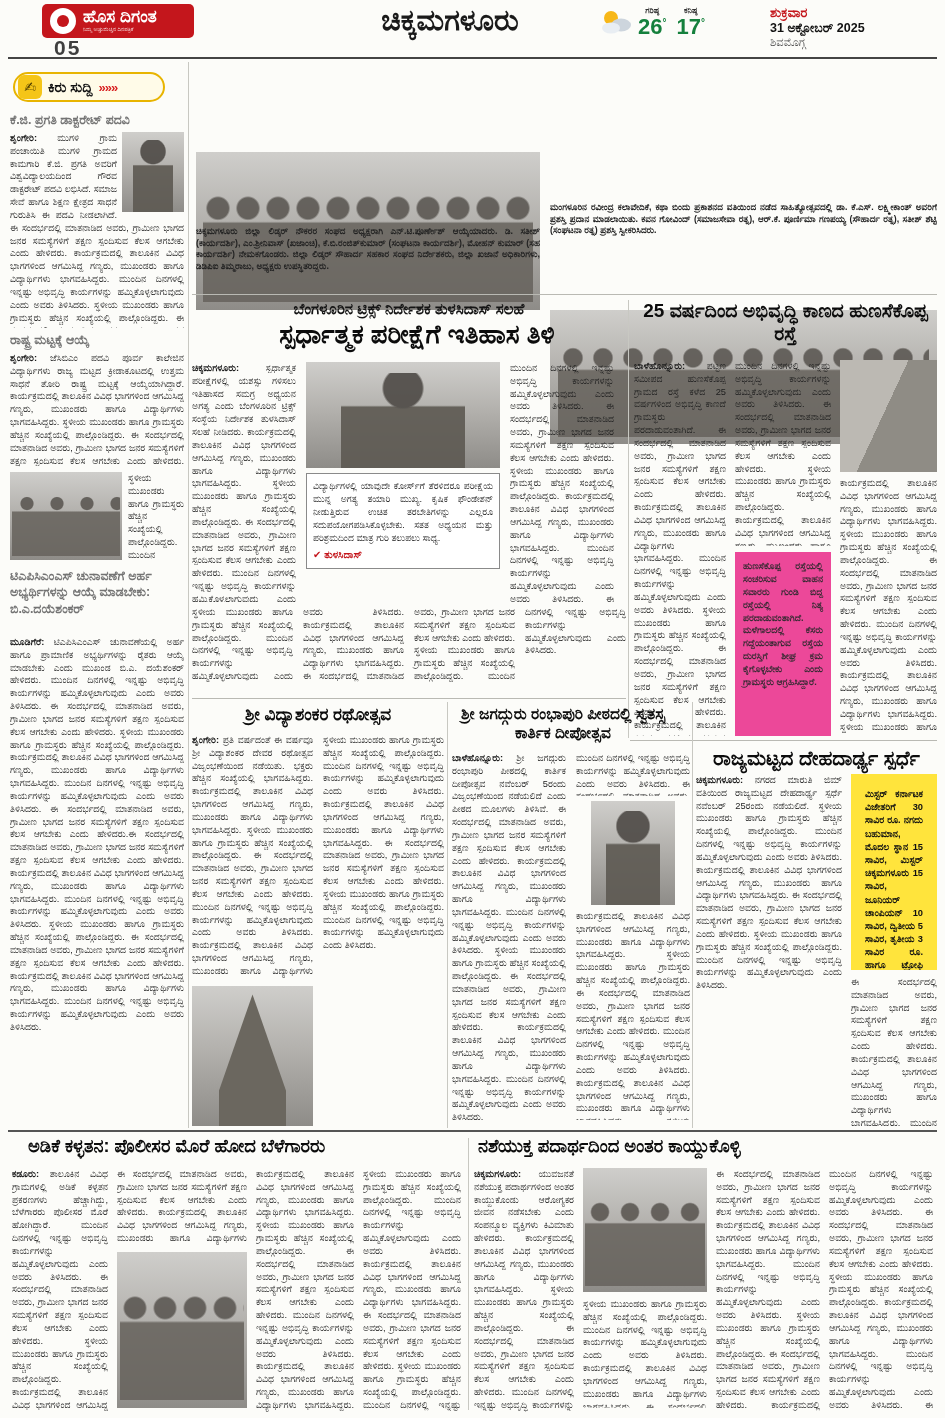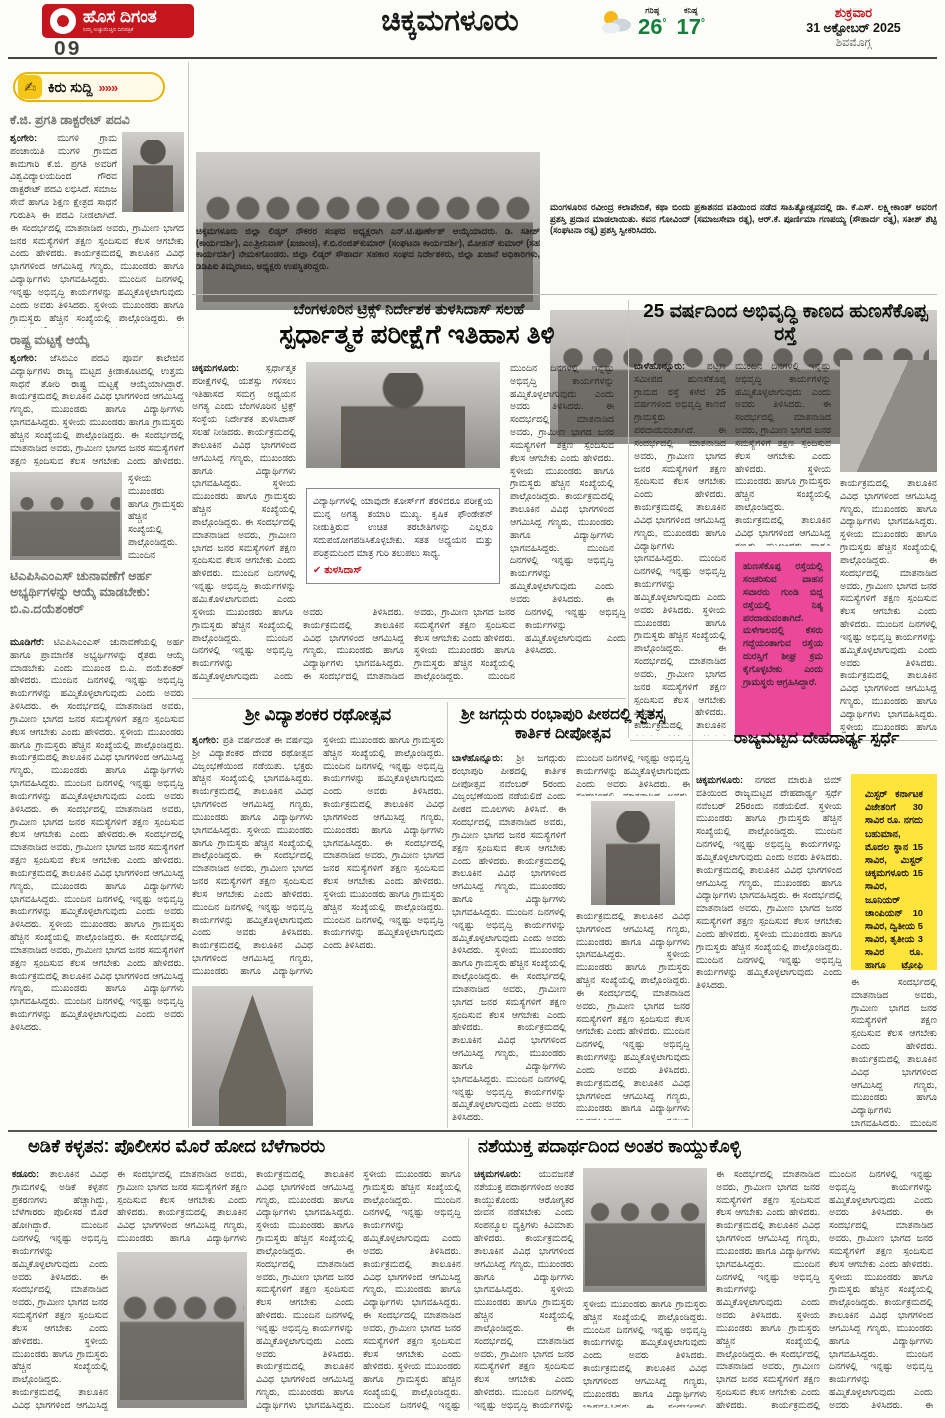--- a/index.html
+++ b/index.html
@@ -58,41 +58,41 @@
 
 <div class="abs masthead-box" style="left:42px;top:4px;width:152px;height:34px">
   <span class="m-emblem">
       <i></i>
     </span>
   <span>
     <span class="m-title">ಹೊಸ ದಿಗಂತ</span>
     <div class="m-tag">ನಿಮ್ಮ ಅಚ್ಚುಮೆಚ್ಚಿನ ದಿನಪತ್ರಿಕೆ</div>
   </span>
 </div>
-<div class="abs pagenum" style="left:54px;top:36px">09</div>
+<div class="abs pagenum" style="left:54px;top:36px">05</div>
 
 <div class="abs center" style="left:290px;top:4px;width:320px;font-size:29px;font-weight:bold">ಚಿಕ್ಕಮಗಳೂರು</div>
 
 <svg class="abs" style="left:598px;top:8px" width="36" height="28" viewBox="0 0 36 28">
   <circle cx="13" cy="10" r="7" fill="#f7b718"></circle>
   <ellipse cx="23" cy="17" rx="10" ry="6.5" fill="#cdd5dd"></ellipse>
   <ellipse cx="13" cy="20" rx="9" ry="5.5" fill="#e9eef3"></ellipse>
 </svg>
 <div class="abs" style="left:638px;top:6px;display:flex;gap:10px">
   <div class="temp">
     <span class="t-label">ಗರಿಷ್ಠ</span>
     <span class="t-num"><span>26</span><sup>°</sup></span>
   </div>
   <div class="temp">
     <span class="t-label">ಕನಿಷ್ಠ</span>
     <span class="t-num"><span>17</span><sup>°</sup></span>
   </div>
 </div>
 
-<div class="abs" style="left:770px;top:5px;width:167px;text-align:center">
+<div class="abs" style="left:770px;top:5px;width:167px;text-align:left">
   <div class="hdr-day">ಶುಕ್ರವಾರ</div>
   <div class="hdr-date">31 ಅಕ್ಟೋಬರ್ 2025</div>
   <div class="hdr-ed">ಶಿವಮೊಗ್ಗ</div>
 </div>
 
 <div class="hr" style="left:8px;top:57px;width:929px;height:2px;background:#444"></div>
 
 <div class="vr" style="left:188px;top:62px;height:1066px"></div>
 
 <div class="abs badge" style="left:13px;top:72px;width:152px;height:30px">
@@ -130,21 +130,21 @@
 <div class="abs kicker center" style="left:192px;top:300px;width:434px">ಬೆಂಗಳೂರಿನ ಟ್ರಿಕ್ಸ್ ನಿರ್ದೇಶಕ ತುಳಸಿದಾಸ್ ಸಲಹೆ</div>
 <div class="abs headline-xl center" style="left:200px;top:320px;width:434px">ಸ್ಪರ್ಧಾತ್ಮಕ ಪರೀಕ್ಷೆಗೆ ಇತಿಹಾಸ ತಿಳಿ</div>
 
 <div class="abs" style="left:192px;top:362px;width:434px;height:240px">
   <div class="cols">
     <div class="col bt" style="width:104px">
       <span class="dl">ಚಿಕ್ಕಮಗಳೂರು:</span><span> ಸ್ಪರ್ಧಾತ್ಮಕ ಪರೀಕ್ಷೆಗಳಲ್ಲಿ ಯಶಸ್ಸು ಗಳಿಸಲು ಇತಿಹಾಸದ ಸಮಗ್ರ ಅಧ್ಯಯನ ಅಗತ್ಯ ಎಂದು ಬೆಂಗಳೂರಿನ ಟ್ರಿಕ್ಸ್ ಸಂಸ್ಥೆಯ ನಿರ್ದೇಶಕ ತುಳಸಿದಾಸ್ ಸಲಹೆ ನೀಡಿದರು. </span><span>ಕಾರ್ಯಕ್ರಮದಲ್ಲಿ ತಾಲೂಕಿನ ವಿವಿಧ ಭಾಗಗಳಿಂದ ಆಗಮಿಸಿದ್ದ ಗಣ್ಯರು, ಮುಖಂಡರು ಹಾಗೂ ವಿದ್ಯಾರ್ಥಿಗಳು ಭಾಗವಹಿಸಿದ್ದರು. ಸ್ಥಳೀಯ ಮುಖಂಡರು ಹಾಗೂ ಗ್ರಾಮಸ್ಥರು ಹೆಚ್ಚಿನ ಸಂಖ್ಯೆಯಲ್ಲಿ ಪಾಲ್ಗೊಂಡಿದ್ದರು. ಈ ಸಂದರ್ಭದಲ್ಲಿ ಮಾತನಾಡಿದ ಅವರು, ಗ್ರಾಮೀಣ ಭಾಗದ ಜನರ ಸಮಸ್ಯೆಗಳಿಗೆ ತಕ್ಷಣ ಸ್ಪಂದಿಸುವ ಕೆಲಸ ಆಗಬೇಕು ಎಂದು ಹೇಳಿದರು. ಮುಂದಿನ ದಿನಗಳಲ್ಲಿ ಇನ್ನಷ್ಟು ಅಭಿವೃದ್ಧಿ ಕಾರ್ಯಗಳನ್ನು ಹಮ್ಮಿಕೊಳ್ಳಲಾಗುವುದು ಎಂದು ಅವರು ತಿಳಿಸಿದರು. ಕಾರ್ಯಕ್ರಮದಲ್ಲಿ ತಾಲೂಕಿನ ವಿವಿಧ ಭಾಗಗಳಿಂದ ಆಗಮಿಸಿದ್ದ ಗಣ್ಯರು, ಮುಖಂಡರು ಹಾಗೂ ವಿದ್ಯಾರ್ಥಿಗಳು ಭಾಗವಹಿಸಿದ್ದರು. ಸ್ಥಳೀಯ ಮುಖಂಡರು ಹಾಗೂ ಗ್ರಾಮಸ್ಥರು ಹೆಚ್ಚಿನ ಸಂಖ್ಯೆಯಲ್ಲಿ ಪಾಲ್ಗೊಂಡಿದ್ದರು. ಈ ಸಂದರ್ಭದಲ್ಲಿ ಮಾತನಾಡಿದ ಅವರು, ಗ್ರಾಮೀಣ ಭಾಗದ ಜನರ ಸಮಸ್ಯೆಗಳಿಗೆ ತಕ್ಷಣ ಸ್ಪಂದಿಸುವ ಕೆಲಸ ಆಗಬೇಕು ಎಂದರು.</span>
     </div>
     <div class="col" style="width:194px">
       <div class="ph ph-portrait" style="width:194px;height:106px"></div>
-      <div class="quote-box" style="margin-top:20px">
+      <div class="quote-box" style="margin-top:5px">
         <span>ವಿದ್ಯಾರ್ಥಿಗಳಲ್ಲಿ ಯಾವುದೇ ಕೋರ್ಸ್‌ಗೆ ತೆರಳಿದರೂ ಪರೀಕ್ಷೆಯ ಮುನ್ನ ಅಗತ್ಯ ತಯಾರಿ ಮುಖ್ಯ. ಕೃಷಿಕ ಫೌಂಡೇಶನ್ ನೀಡುತ್ತಿರುವ ಉಚಿತ ತರಬೇತಿಗಳನ್ನು ಎಲ್ಲರೂ ಸದುಪಯೋಗಪಡಿಸಿಕೊಳ್ಳಬೇಕು. ಸತತ ಅಧ್ಯಯನ ಮತ್ತು ಪರಿಶ್ರಮದಿಂದ ಮಾತ್ರ ಗುರಿ ತಲುಪಲು ಸಾಧ್ಯ.</span>
         <div class="quote-attrib"><span>✔</span> <span>ತುಳಸಿದಾಸ್</span></div>
       </div>
     </div>
     <div class="col bt" style="width:104px">ಮುಂದಿನ ದಿನಗಳಲ್ಲಿ ಇನ್ನಷ್ಟು ಅಭಿವೃದ್ಧಿ ಕಾರ್ಯಗಳನ್ನು ಹಮ್ಮಿಕೊಳ್ಳಲಾಗುವುದು ಎಂದು ಅವರು ತಿಳಿಸಿದರು. ಈ ಸಂದರ್ಭದಲ್ಲಿ ಮಾತನಾಡಿದ ಅವರು, ಗ್ರಾಮೀಣ ಭಾಗದ ಜನರ ಸಮಸ್ಯೆಗಳಿಗೆ ತಕ್ಷಣ ಸ್ಪಂದಿಸುವ ಕೆಲಸ ಆಗಬೇಕು ಎಂದು ಹೇಳಿದರು. ಸ್ಥಳೀಯ ಮುಖಂಡರು ಹಾಗೂ ಗ್ರಾಮಸ್ಥರು ಹೆಚ್ಚಿನ ಸಂಖ್ಯೆಯಲ್ಲಿ ಪಾಲ್ಗೊಂಡಿದ್ದರು. ಕಾರ್ಯಕ್ರಮದಲ್ಲಿ ತಾಲೂಕಿನ ವಿವಿಧ ಭಾಗಗಳಿಂದ ಆಗಮಿಸಿದ್ದ ಗಣ್ಯರು, ಮುಖಂಡರು ಹಾಗೂ ವಿದ್ಯಾರ್ಥಿಗಳು ಭಾಗವಹಿಸಿದ್ದರು. ಮುಂದಿನ ದಿನಗಳಲ್ಲಿ ಇನ್ನಷ್ಟು ಅಭಿವೃದ್ಧಿ ಕಾರ್ಯಗಳನ್ನು ಹಮ್ಮಿಕೊಳ್ಳಲಾಗುವುದು ಎಂದು ಅವರು ತಿಳಿಸಿದರು. ಈ ಸಂದರ್ಭದಲ್ಲಿ ಮಾತನಾಡಿದ ಅವರು, ಗ್ರಾಮೀಣ ಭಾಗದ ಜನರ ಸಮಸ್ಯೆಗಳಿಗೆ ತಕ್ಷಣ ಸ್ಪಂದಿಸುವ ಕೆಲಸ ಆಗಬೇಕು ಎಂದು ಹೇಳಿದರು.</div>
   </div>
 </div>
 <div class="abs bt" style="left:192px;top:606px;width:434px;height:88px;column-count:4;column-gap:10px">ಸ್ಥಳೀಯ ಮುಖಂಡರು ಹಾಗೂ ಗ್ರಾಮಸ್ಥರು ಹೆಚ್ಚಿನ ಸಂಖ್ಯೆಯಲ್ಲಿ ಪಾಲ್ಗೊಂಡಿದ್ದರು. ಮುಂದಿನ ದಿನಗಳಲ್ಲಿ ಇನ್ನಷ್ಟು ಅಭಿವೃದ್ಧಿ ಕಾರ್ಯಗಳನ್ನು ಹಮ್ಮಿಕೊಳ್ಳಲಾಗುವುದು ಎಂದು ಅವರು ತಿಳಿಸಿದರು. ಕಾರ್ಯಕ್ರಮದಲ್ಲಿ ತಾಲೂಕಿನ ವಿವಿಧ ಭಾಗಗಳಿಂದ ಆಗಮಿಸಿದ್ದ ಗಣ್ಯರು, ಮುಖಂಡರು ಹಾಗೂ ವಿದ್ಯಾರ್ಥಿಗಳು ಭಾಗವಹಿಸಿದ್ದರು. ಈ ಸಂದರ್ಭದಲ್ಲಿ ಮಾತನಾಡಿದ ಅವರು, ಗ್ರಾಮೀಣ ಭಾಗದ ಜನರ ಸಮಸ್ಯೆಗಳಿಗೆ ತಕ್ಷಣ ಸ್ಪಂದಿಸುವ ಕೆಲಸ ಆಗಬೇಕು ಎಂದು ಹೇಳಿದರು. ಸ್ಥಳೀಯ ಮುಖಂಡರು ಹಾಗೂ ಗ್ರಾಮಸ್ಥರು ಹೆಚ್ಚಿನ ಸಂಖ್ಯೆಯಲ್ಲಿ ಪಾಲ್ಗೊಂಡಿದ್ದರು. ಮುಂದಿನ ದಿನಗಳಲ್ಲಿ ಇನ್ನಷ್ಟು ಅಭಿವೃದ್ಧಿ ಕಾರ್ಯಗಳನ್ನು ಹಮ್ಮಿಕೊಳ್ಳಲಾಗುವುದು ಎಂದು ತಿಳಿಸಿದರು.</div>
 
 <div class="vr" style="left:628px;top:300px;height:438px"></div>
@@ -191,21 +191,21 @@
       <span class="dl">ಬಾಳೆಹೊನ್ನೂರು:</span><span> ಶ್ರೀ ಜಗದ್ಗುರು ರಂಭಾಪುರಿ ಪೀಠದಲ್ಲಿ ಕಾರ್ತಿಕ ದೀಪೋತ್ಸವ ನವೆಂಬರ್ 5ರಂದು ವಿಜೃಂಭಣೆಯಿಂದ ನಡೆಯಲಿದೆ ಎಂದು ಪೀಠದ ಮೂಲಗಳು ತಿಳಿಸಿವೆ. </span><span>ಈ ಸಂದರ್ಭದಲ್ಲಿ ಮಾತನಾಡಿದ ಅವರು, ಗ್ರಾಮೀಣ ಭಾಗದ ಜನರ ಸಮಸ್ಯೆಗಳಿಗೆ ತಕ್ಷಣ ಸ್ಪಂದಿಸುವ ಕೆಲಸ ಆಗಬೇಕು ಎಂದು ಹೇಳಿದರು. ಕಾರ್ಯಕ್ರಮದಲ್ಲಿ ತಾಲೂಕಿನ ವಿವಿಧ ಭಾಗಗಳಿಂದ ಆಗಮಿಸಿದ್ದ ಗಣ್ಯರು, ಮುಖಂಡರು ಹಾಗೂ ವಿದ್ಯಾರ್ಥಿಗಳು ಭಾಗವಹಿಸಿದ್ದರು. ಮುಂದಿನ ದಿನಗಳಲ್ಲಿ ಇನ್ನಷ್ಟು ಅಭಿವೃದ್ಧಿ ಕಾರ್ಯಗಳನ್ನು ಹಮ್ಮಿಕೊಳ್ಳಲಾಗುವುದು ಎಂದು ಅವರು ತಿಳಿಸಿದರು. ಸ್ಥಳೀಯ ಮುಖಂಡರು ಹಾಗೂ ಗ್ರಾಮಸ್ಥರು ಹೆಚ್ಚಿನ ಸಂಖ್ಯೆಯಲ್ಲಿ ಪಾಲ್ಗೊಂಡಿದ್ದರು. ಈ ಸಂದರ್ಭದಲ್ಲಿ ಮಾತನಾಡಿದ ಅವರು, ಗ್ರಾಮೀಣ ಭಾಗದ ಜನರ ಸಮಸ್ಯೆಗಳಿಗೆ ತಕ್ಷಣ ಸ್ಪಂದಿಸುವ ಕೆಲಸ ಆಗಬೇಕು ಎಂದು ಹೇಳಿದರು. ಕಾರ್ಯಕ್ರಮದಲ್ಲಿ ತಾಲೂಕಿನ ವಿವಿಧ ಭಾಗಗಳಿಂದ ಆಗಮಿಸಿದ್ದ ಗಣ್ಯರು, ಮುಖಂಡರು ಹಾಗೂ ವಿದ್ಯಾರ್ಥಿಗಳು ಭಾಗವಹಿಸಿದ್ದರು. ಮುಂದಿನ ದಿನಗಳಲ್ಲಿ ಇನ್ನಷ್ಟು ಅಭಿವೃದ್ಧಿ ಕಾರ್ಯಗಳನ್ನು ಹಮ್ಮಿಕೊಳ್ಳಲಾಗುವುದು ಎಂದು ಅವರು ತಿಳಿಸಿದರು.</span>
     </div>
     <div class="col" style="width:114px">
       <div class="bt" style="height:44px">ಮುಂದಿನ ದಿನಗಳಲ್ಲಿ ಇನ್ನಷ್ಟು ಅಭಿವೃದ್ಧಿ ಕಾರ್ಯಗಳನ್ನು ಹಮ್ಮಿಕೊಳ್ಳಲಾಗುವುದು ಎಂದು ಅವರು ತಿಳಿಸಿದರು. ಈ ಸಂದರ್ಭದಲ್ಲಿ ಮಾತನಾಡಿದ ಅವರು, ಗ್ರಾಮೀಣ ಭಾಗದ ಜನರ ಸಮಸ್ಯೆಗಳಿಗೆ ತಕ್ಷಣ ಸ್ಪಂದಿಸುವ ಕೆಲಸ ಆಗಬೇಕು ಎಂದು ಹೇಳಿದರು. ಸ್ಥಳೀಯ ಮುಖಂಡರು ಹಾಗೂ ಗ್ರಾಮಸ್ಥರು ಹೆಚ್ಚಿನ ಸಂಖ್ಯೆಯಲ್ಲಿ ಪಾಲ್ಗೊಂಡಿದ್ದರು. ಕಾರ್ಯಕ್ರಮದಲ್ಲಿ ತಾಲೂಕಿನ ವಿವಿಧ ಭಾಗಗಳಿಂದ ಆಗಮಿಸಿದ್ದ ಗಣ್ಯರು, ಮುಖಂಡರು ಹಾಗೂ ವಿದ್ಯಾರ್ಥಿಗಳು ಭಾಗವಹಿಸಿದ್ದರು. ಮುಂದಿನ ದಿನಗಳಲ್ಲಿ ಇನ್ನಷ್ಟು ಅಭಿವೃದ್ಧಿ ಕಾರ್ಯಗಳನ್ನು ಹಮ್ಮಿಕೊಳ್ಳಲಾಗುವುದು ಎಂದು ಅವರು ತಿಳಿಸಿದರು. ಈ ಸಂದರ್ಭದಲ್ಲಿ ಮಾತನಾಡಿದ ಅವರು, ಗ್ರಾಮೀಣ ಭಾಗದ ಜನರ ಸಮಸ್ಯೆಗಳಿಗೆ ತಕ್ಷಣ ಸ್ಪಂದಿಸುವ ಕೆಲಸ ಆಗಬೇಕು ಎಂದು ಹೇಳಿದರು.</div>
       <div class="ph ph-portrait" style="width:84px;height:104px;margin:5px auto"></div>
       <div class="bt" style="height:210px">ಕಾರ್ಯಕ್ರಮದಲ್ಲಿ ತಾಲೂಕಿನ ವಿವಿಧ ಭಾಗಗಳಿಂದ ಆಗಮಿಸಿದ್ದ ಗಣ್ಯರು, ಮುಖಂಡರು ಹಾಗೂ ವಿದ್ಯಾರ್ಥಿಗಳು ಭಾಗವಹಿಸಿದ್ದರು. ಸ್ಥಳೀಯ ಮುಖಂಡರು ಹಾಗೂ ಗ್ರಾಮಸ್ಥರು ಹೆಚ್ಚಿನ ಸಂಖ್ಯೆಯಲ್ಲಿ ಪಾಲ್ಗೊಂಡಿದ್ದರು. ಈ ಸಂದರ್ಭದಲ್ಲಿ ಮಾತನಾಡಿದ ಅವರು, ಗ್ರಾಮೀಣ ಭಾಗದ ಜನರ ಸಮಸ್ಯೆಗಳಿಗೆ ತಕ್ಷಣ ಸ್ಪಂದಿಸುವ ಕೆಲಸ ಆಗಬೇಕು ಎಂದು ಹೇಳಿದರು. ಮುಂದಿನ ದಿನಗಳಲ್ಲಿ ಇನ್ನಷ್ಟು ಅಭಿವೃದ್ಧಿ ಕಾರ್ಯಗಳನ್ನು ಹಮ್ಮಿಕೊಳ್ಳಲಾಗುವುದು ಎಂದು ಅವರು ತಿಳಿಸಿದರು. ಕಾರ್ಯಕ್ರಮದಲ್ಲಿ ತಾಲೂಕಿನ ವಿವಿಧ ಭಾಗಗಳಿಂದ ಆಗಮಿಸಿದ್ದ ಗಣ್ಯರು, ಮುಖಂಡರು ಹಾಗೂ ವಿದ್ಯಾರ್ಥಿಗಳು ಭಾಗವಹಿಸಿದ್ದರು. ಸ್ಥಳೀಯ ಮುಖಂಡರು ಹಾಗೂ ಗ್ರಾಮಸ್ಥರು ಹೆಚ್ಚಿನ ಸಂಖ್ಯೆಯಲ್ಲಿ ಪಾಲ್ಗೊಂಡಿದ್ದರು. ಈ ಸಂದರ್ಭದಲ್ಲಿ ಮಾತನಾಡಿದ ಅವರು, ಗ್ರಾಮೀಣ ಭಾಗದ ಜನರ ಸಮಸ್ಯೆಗಳಿಗೆ ತಕ್ಷಣ ಸ್ಪಂದಿಸುವ ಕೆಲಸ ಆಗಬೇಕು ಎಂದರು.</div>
     </div>
   </div>
 </div>
 
-<div class="abs headline-md center" style="left:696px;top:728px;width:241px;font-size:16px">ರಾಜ್ಯಮಟ್ಟದ ದೇಹದಾರ್ಢ್ಯ ಸ್ಪರ್ಧೆ</div>
+<div class="abs headline-md center" style="left:696px;top:746px;width:241px;font-size:20px">ರಾಜ್ಯಮಟ್ಟದ ದೇಹದಾರ್ಢ್ಯ ಸ್ಪರ್ಧೆ</div>
 <div class="abs" style="left:696px;top:774px;width:241px;height:352px">
   <div class="cols" style="gap:9px">
     <div class="col bt" style="width:146px">
       <span class="dl">ಚಿಕ್ಕಮಗಳೂರು:</span><span> ನಗರದ ಮಾರುತಿ ಜಿಮ್ ವತಿಯಿಂದ ರಾಜ್ಯಮಟ್ಟದ ದೇಹದಾರ್ಢ್ಯ ಸ್ಪರ್ಧೆ ನವೆಂಬರ್ 25ರಂದು ನಡೆಯಲಿದೆ. </span><span>ಸ್ಥಳೀಯ ಮುಖಂಡರು ಹಾಗೂ ಗ್ರಾಮಸ್ಥರು ಹೆಚ್ಚಿನ ಸಂಖ್ಯೆಯಲ್ಲಿ ಪಾಲ್ಗೊಂಡಿದ್ದರು. ಮುಂದಿನ ದಿನಗಳಲ್ಲಿ ಇನ್ನಷ್ಟು ಅಭಿವೃದ್ಧಿ ಕಾರ್ಯಗಳನ್ನು ಹಮ್ಮಿಕೊಳ್ಳಲಾಗುವುದು ಎಂದು ಅವರು ತಿಳಿಸಿದರು. ಕಾರ್ಯಕ್ರಮದಲ್ಲಿ ತಾಲೂಕಿನ ವಿವಿಧ ಭಾಗಗಳಿಂದ ಆಗಮಿಸಿದ್ದ ಗಣ್ಯರು, ಮುಖಂಡರು ಹಾಗೂ ವಿದ್ಯಾರ್ಥಿಗಳು ಭಾಗವಹಿಸಿದ್ದರು. ಈ ಸಂದರ್ಭದಲ್ಲಿ ಮಾತನಾಡಿದ ಅವರು, ಗ್ರಾಮೀಣ ಭಾಗದ ಜನರ ಸಮಸ್ಯೆಗಳಿಗೆ ತಕ್ಷಣ ಸ್ಪಂದಿಸುವ ಕೆಲಸ ಆಗಬೇಕು ಎಂದು ಹೇಳಿದರು. ಸ್ಥಳೀಯ ಮುಖಂಡರು ಹಾಗೂ ಗ್ರಾಮಸ್ಥರು ಹೆಚ್ಚಿನ ಸಂಖ್ಯೆಯಲ್ಲಿ ಪಾಲ್ಗೊಂಡಿದ್ದರು. ಮುಂದಿನ ದಿನಗಳಲ್ಲಿ ಇನ್ನಷ್ಟು ಅಭಿವೃದ್ಧಿ ಕಾರ್ಯಗಳನ್ನು ಹಮ್ಮಿಕೊಳ್ಳಲಾಗುವುದು ಎಂದು ತಿಳಿಸಿದರು.</span>
     </div>
     <div class="col" style="width:86px">
       <div class="yellow-box" style="height:168px;overflow:hidden">ಮಿಸ್ಟರ್ ಕರ್ನಾಟಕ ವಿಜೇತರಿಗೆ 30 ಸಾವಿರ ರೂ. ನಗದು ಬಹುಮಾನ, ಮೊದಲ ಸ್ಥಾನ 15 ಸಾವಿರ, ಮಿಸ್ಟರ್ ಚಿಕ್ಕಮಗಳೂರು 15 ಸಾವಿರ, ಜೂನಿಯರ್ ಚಾಂಪಿಯನ್ 10 ಸಾವಿರ, ದ್ವಿತೀಯ 5 ಸಾವಿರ, ತೃತೀಯ 3 ಸಾವಿರ ರೂ. ಹಾಗೂ ಟ್ರೋಫಿ ನೀಡಲಾಗುವುದು.</div>
       <div class="bt" style="height:170px;margin-top:6px">ಈ ಸಂದರ್ಭದಲ್ಲಿ ಮಾತನಾಡಿದ ಅವರು, ಗ್ರಾಮೀಣ ಭಾಗದ ಜನರ ಸಮಸ್ಯೆಗಳಿಗೆ ತಕ್ಷಣ ಸ್ಪಂದಿಸುವ ಕೆಲಸ ಆಗಬೇಕು ಎಂದು ಹೇಳಿದರು. ಕಾರ್ಯಕ್ರಮದಲ್ಲಿ ತಾಲೂಕಿನ ವಿವಿಧ ಭಾಗಗಳಿಂದ ಆಗಮಿಸಿದ್ದ ಗಣ್ಯರು, ಮುಖಂಡರು ಹಾಗೂ ವಿದ್ಯಾರ್ಥಿಗಳು ಭಾಗವಹಿಸಿದ್ದರು. ಮುಂದಿನ ದಿನಗಳಲ್ಲಿ ಇನ್ನಷ್ಟು ಅಭಿವೃದ್ಧಿ ಕಾರ್ಯಗಳನ್ನು ಹಮ್ಮಿಕೊಳ್ಳಲಾಗುವುದು ಎಂದು ಅವರು ತಿಳಿಸಿದರು. ಸ್ಥಳೀಯ ಮುಖಂಡರು ಹಾಗೂ ಗ್ರಾಮಸ್ಥರು ಹೆಚ್ಚಿನ ಸಂಖ್ಯೆಯಲ್ಲಿ ಪಾಲ್ಗೊಂಡಿದ್ದರು. ಈ ಸಂದರ್ಭದಲ್ಲಿ ಮಾತನಾಡಿದ ಅವರು, ಗ್ರಾಮೀಣ ಭಾಗದ ಜನರ ಸಮಸ್ಯೆಗಳಿಗೆ ತಕ್ಷಣ ಸ್ಪಂದಿಸುವ ಕೆಲಸ ಆಗಬೇಕು ಎಂದು ಹೇಳಿದರು. ಕಾರ್ಯಕ್ರಮದಲ್ಲಿ ತಾಲೂಕಿನ ವಿವಿಧ ಭಾಗಗಳಿಂದ ಆಗಮಿಸಿದ್ದ ಗಣ್ಯರು, ಮುಖಂಡರು ಹಾಗೂ ವಿದ್ಯಾರ್ಥಿಗಳು ಭಾಗವಹಿಸಿದ್ದರು. ಮುಂದಿನ ದಿನಗಳಲ್ಲಿ ಇನ್ನಷ್ಟು ಅಭಿವೃದ್ಧಿ ಕಾರ್ಯಗಳನ್ನು ಹಮ್ಮಿಕೊಳ್ಳಲಾಗುವುದು ಎಂದು ಅವರು ತಿಳಿಸಿದರು.</div>
     </div>
   </div>

